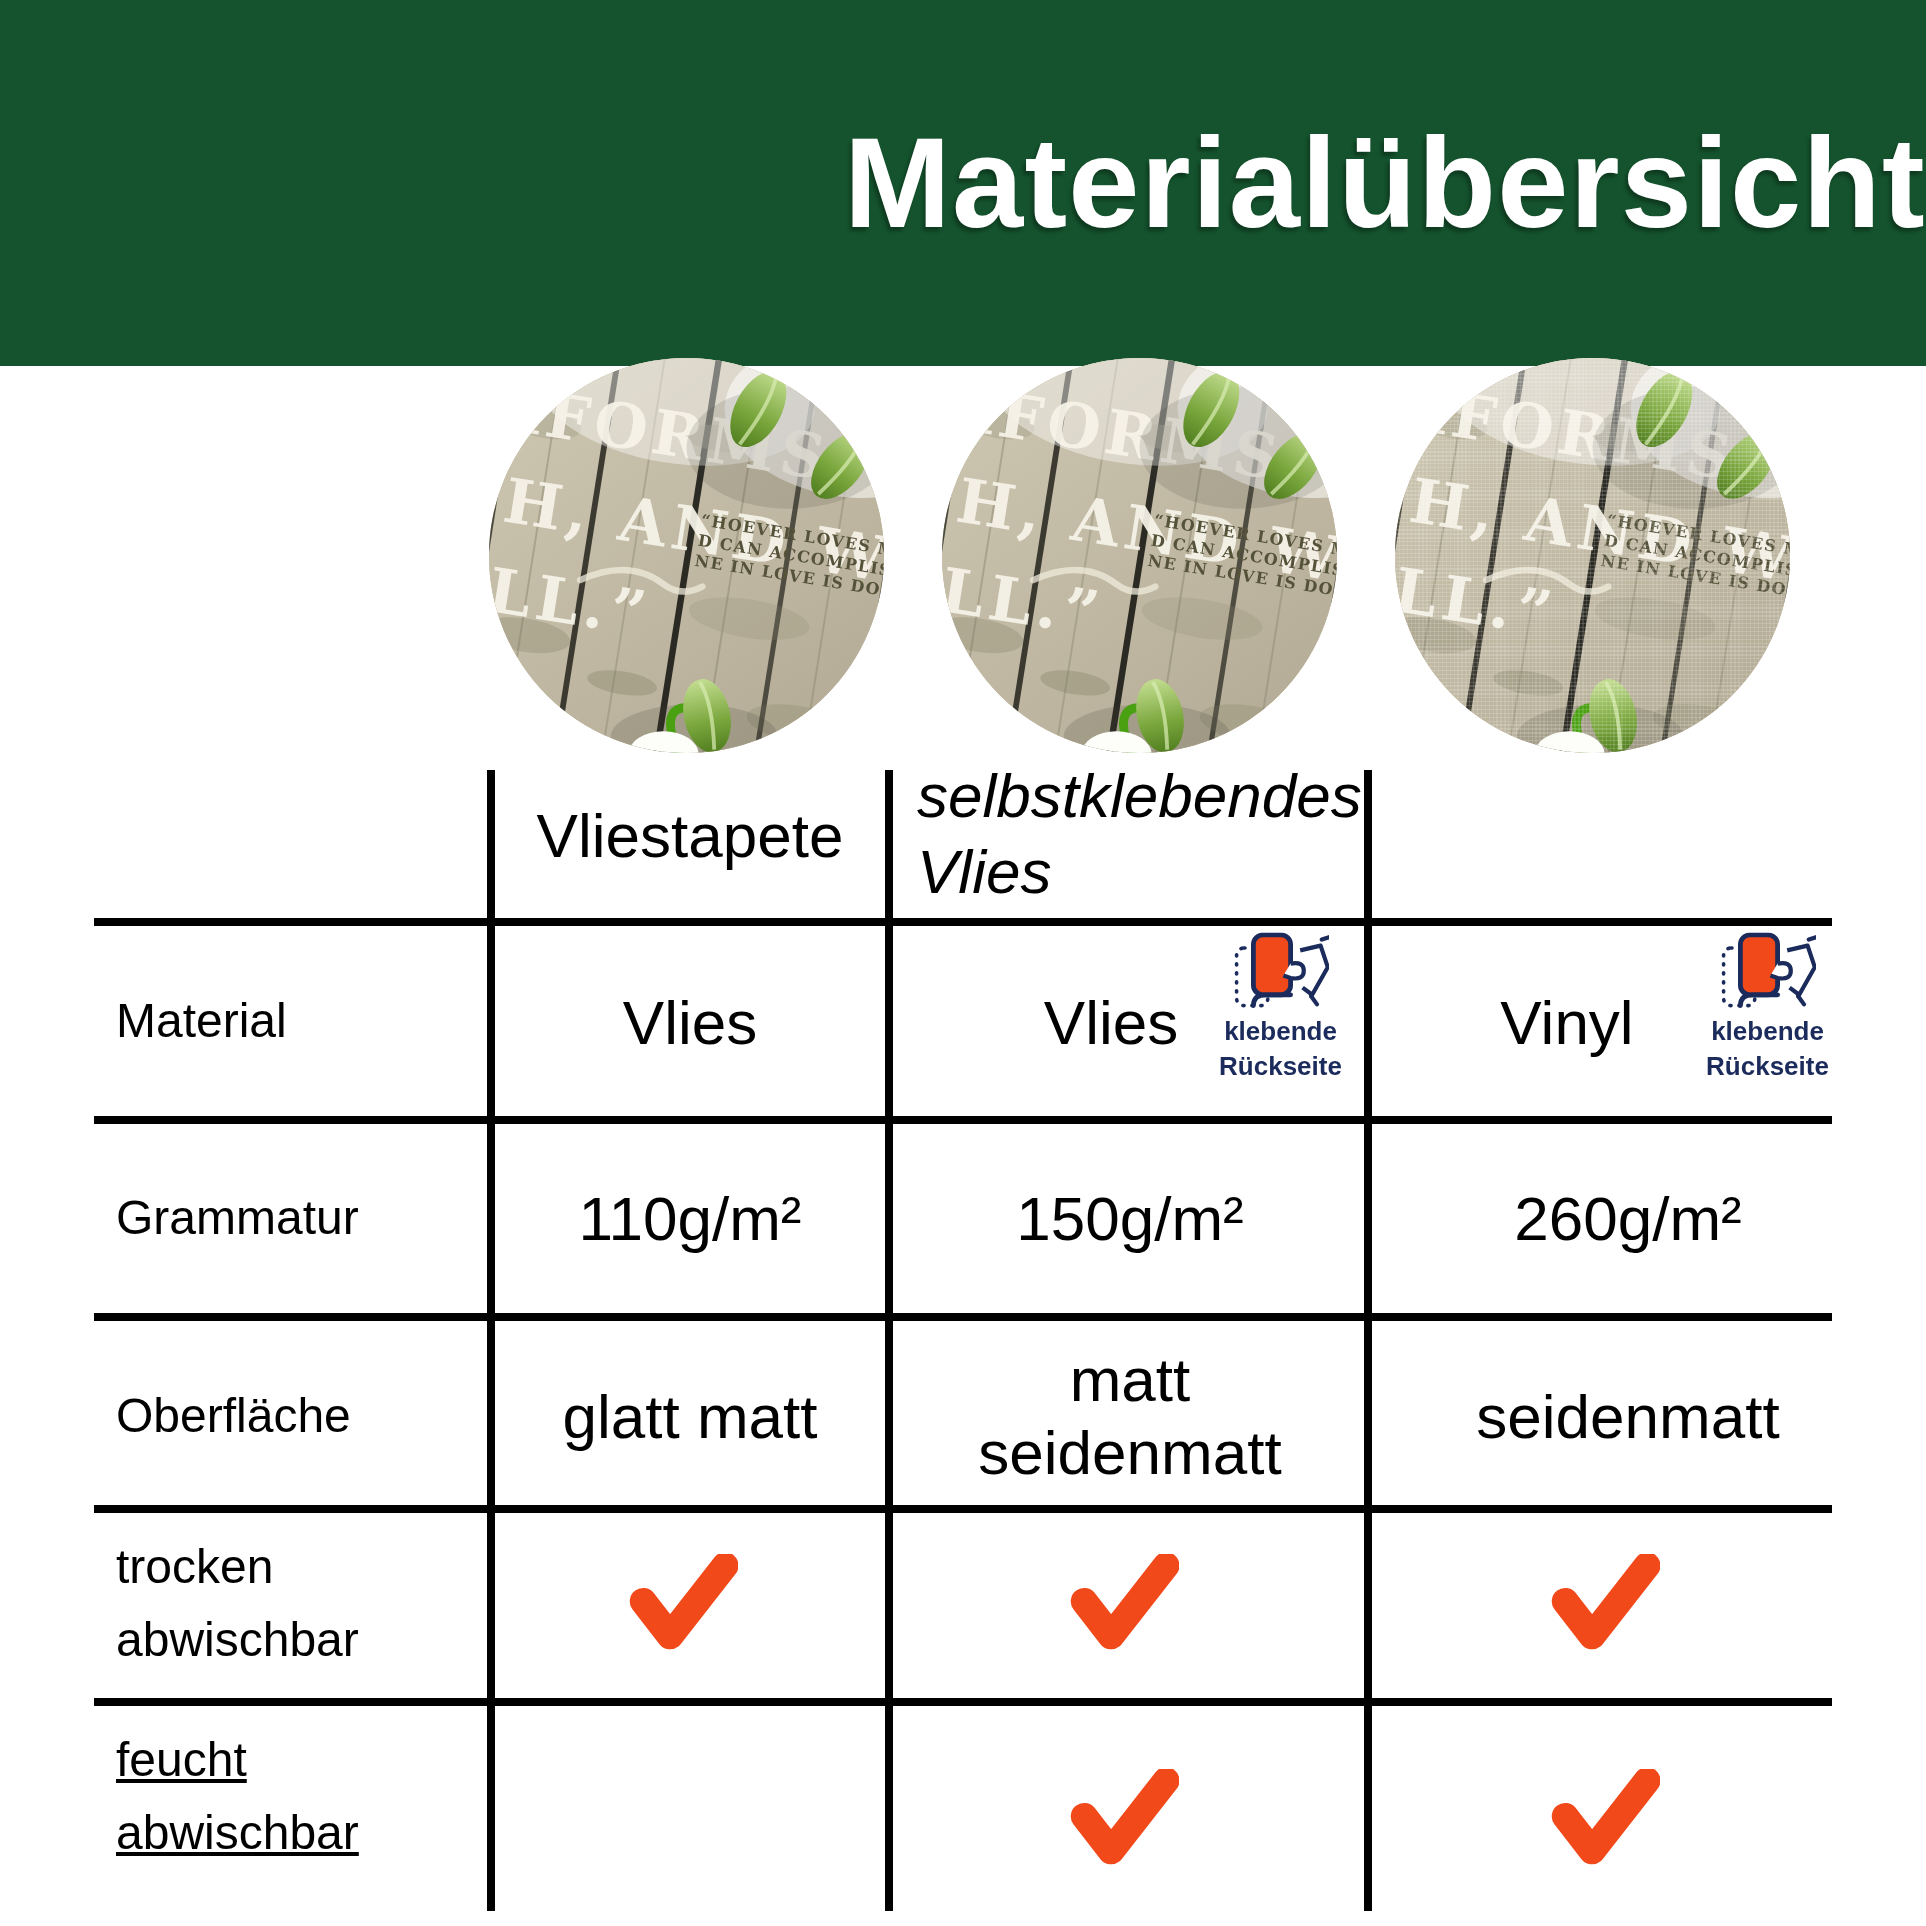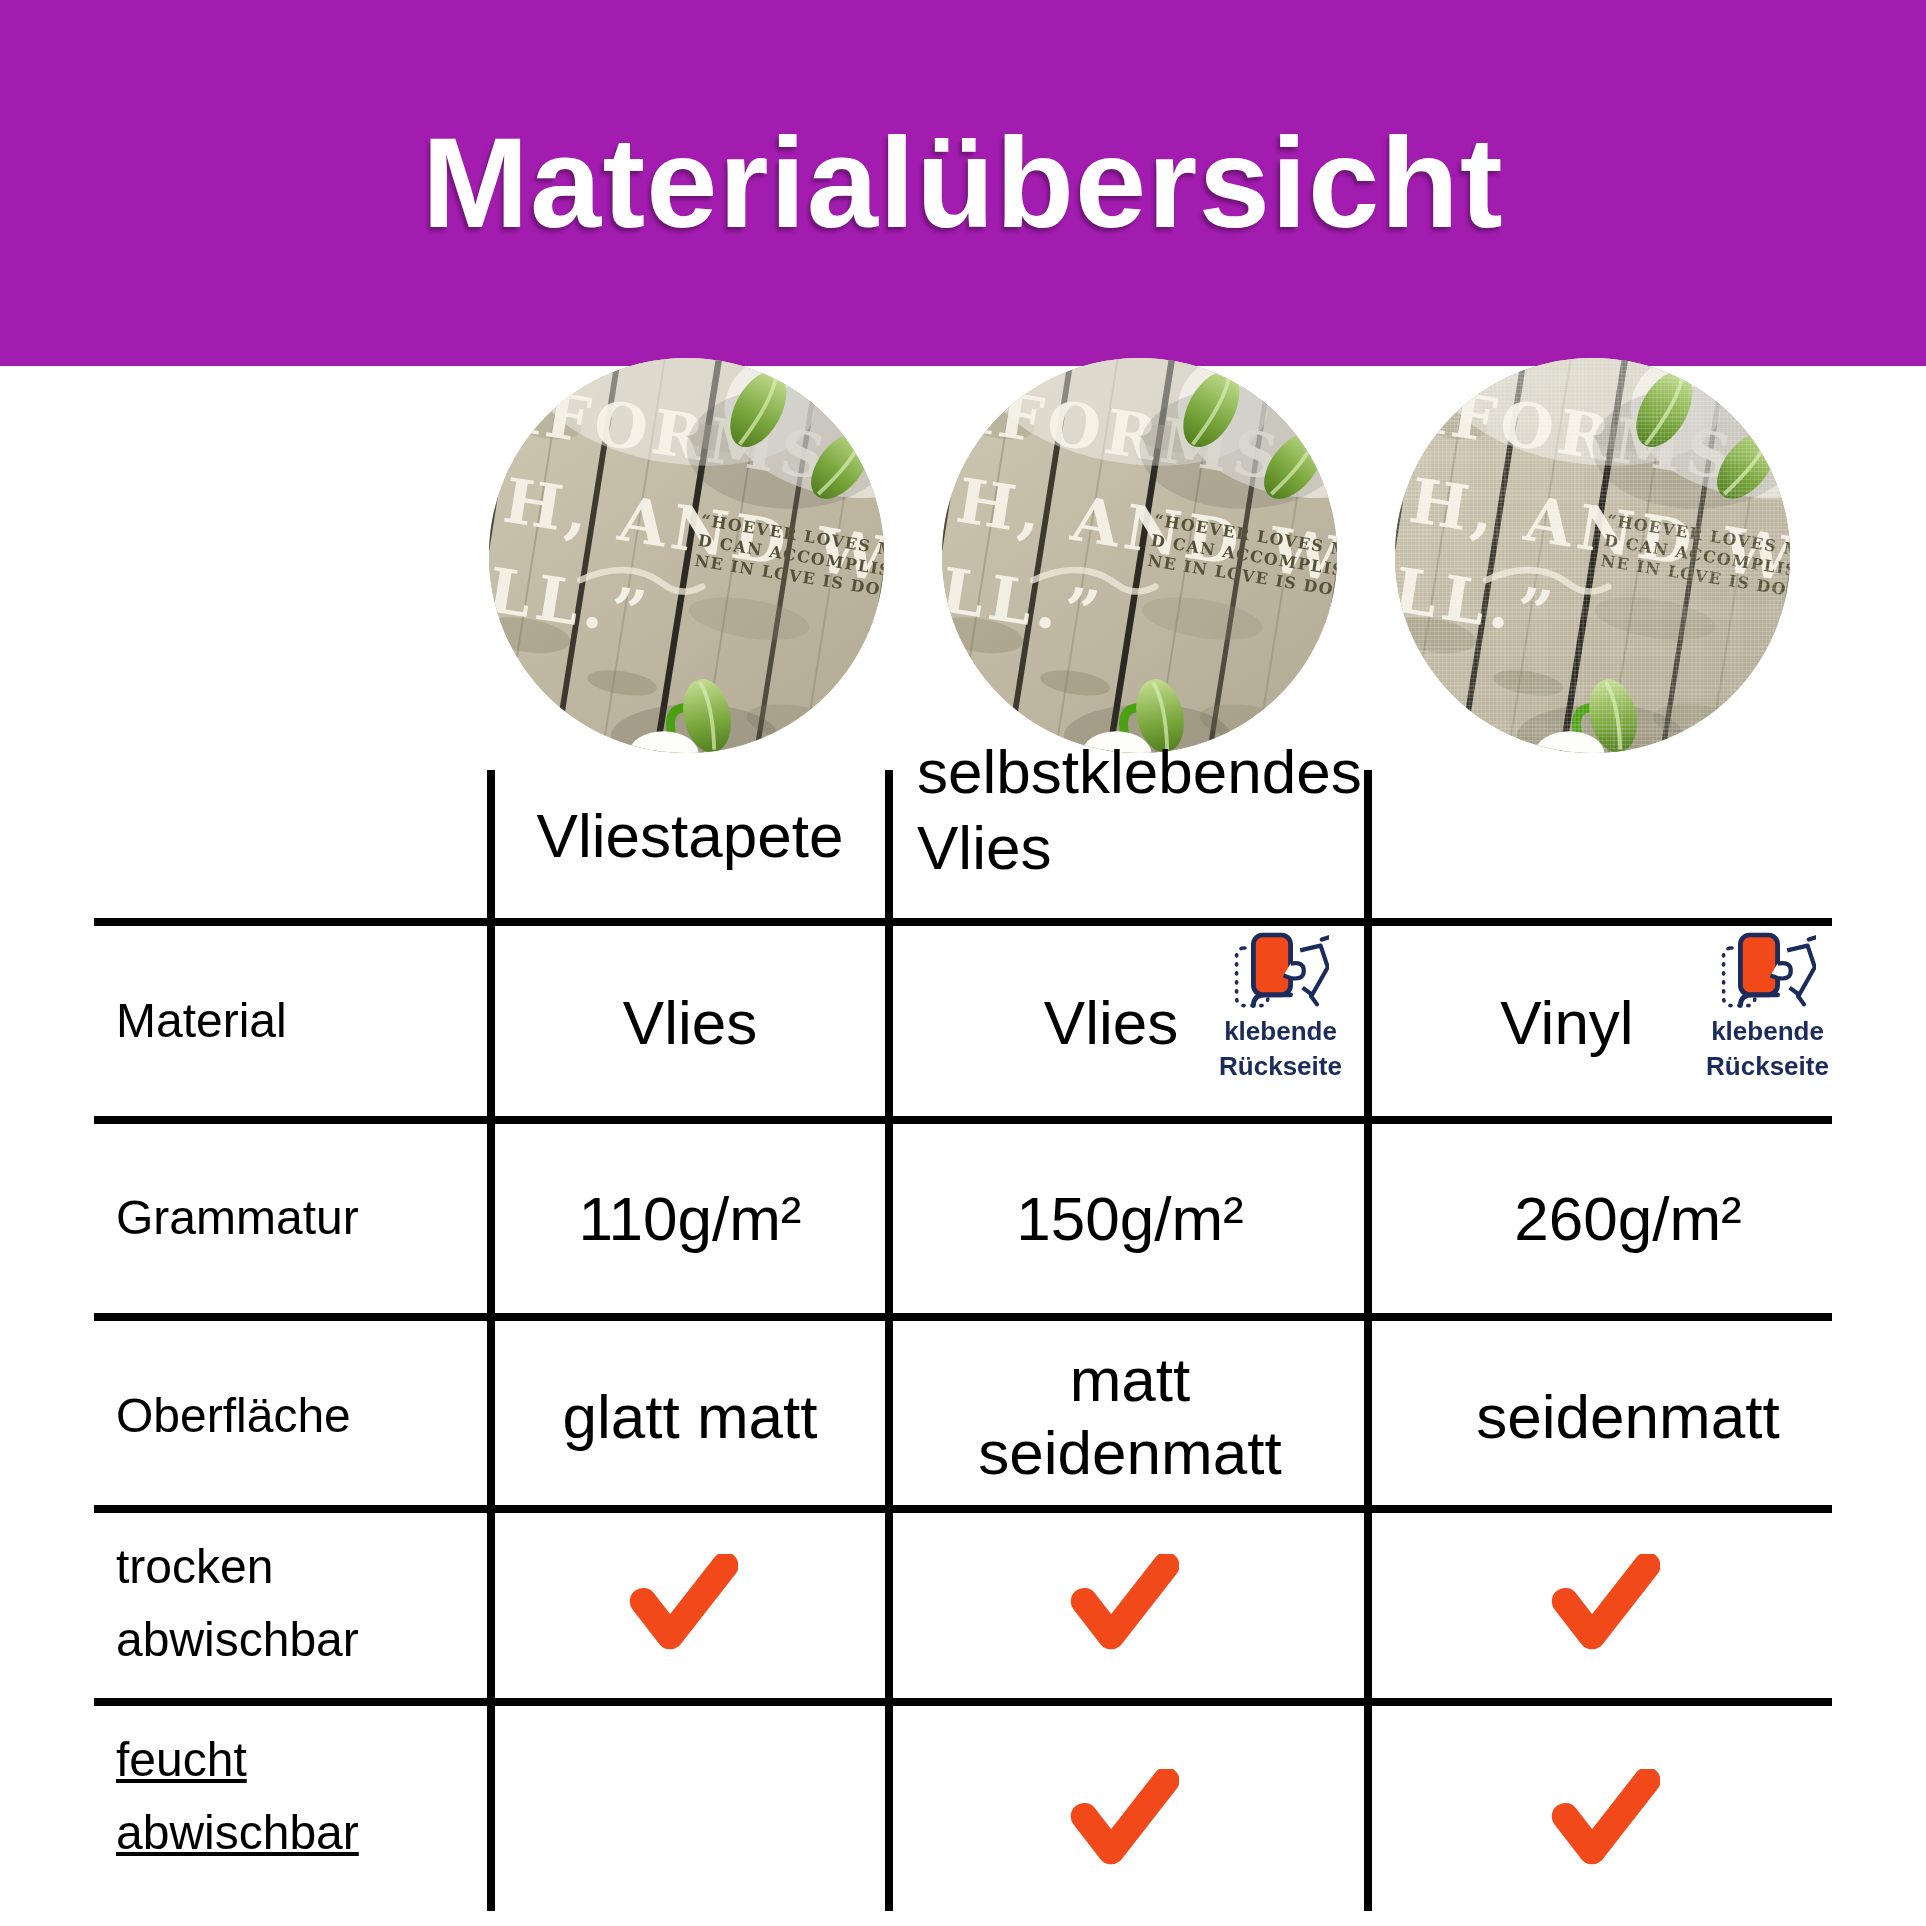--- a/index.html
+++ b/index.html
@@ -1,40 +1,40 @@
 <!DOCTYPE html>
 <html style="font-size:10.3px"><head>
 <meta charset="utf-8">
 <style>
   html,body{margin:0;padding:0;background:#fff;}
   .page{position:relative;width:1926px;height:1926px;background:#fff;overflow:hidden;
         font-family:"Liberation Sans",sans-serif;color:#000;}
   
-  .band{position:absolute;left:0;top:0;width:1926px;height:366px;background:#a21caf;
-        display:flex;align-items:center;justify-content:center;}
+  .band{position:absolute;left:0;top:0;width:1926px;height:366px;background:#14532d;
+        display:flex;align-items:center;justify-content:flex-end;}
   .title{font-weight:800;font-size:128px;line-height:1;color:#fff;letter-spacing:1.3px;
          text-shadow:-2.6px 3.9px 3.9px rgba(0,0,0,.30);margin:0;}
   
   .photo-circle{position:absolute;top:358px;width:395px;height:395px;border-radius:50%;
                 overflow:hidden;background:#cdc5ae;}
   .photo-circle svg{display:block;width:395px;height:395px;}
   .c1{left:489px;} .c2{left:942px;} .c3{left:1395px;}
   .texture-overlay{position:absolute;inset:0;border-radius:50%;pointer-events:none;
      background:
        repeating-linear-gradient(0deg, rgba(255,255,255,.16) 0 1.3px, transparent 1.3px 3.9px),
        repeating-linear-gradient(90deg, rgba(255,255,255,.12) 0 1.3px, transparent 1.3px 3.9px);}
   
   .hline{position:absolute;left:94px;width:1738px;height:8.3px;background:#000;}
   .h1{top:918px;} .h2{top:1116px;} .h3{top:1313px;} .h4{top:1505px;} .h5{top:1698px;}
   .vline{position:absolute;top:770px;height:1141px;width:7.7px;background:#000;}
   .v1{left:487px;} .v2{left:885px;} .v3{left:1364px;}
   
   .colhead{position:absolute;font-size:62px;line-height:76px;white-space:nowrap;}
   .ch1{left:494px;top:798px;width:392px;text-align:center;}
-  .ch2{left:917px;top:734px;}
+  .ch2{left:917px;top:758px;font-style:italic;}
   .ch3{left:1395px;top:758px;}
   .rowlabel{position:absolute;left:116px;font-size:48px;line-height:73px;white-space:nowrap;}
   .rl-material{top:984px;} .rl-grammatur{top:1181px;} .rl-oberflaeche{top:1379px;}
   .rl-trocken{top:1530px;} .rl-feucht{top:1723px;text-decoration:underline;}
   .cell{position:absolute;transform:translate(-50%,-50%);font-size:62px;line-height:73px;
         text-align:center;white-space:nowrap;}
   .mat1{left:690px;top:1022px;} .mat2{left:1111px;top:1022px;} .mat3{left:1567px;top:1022px;}
   .gr1{left:690px;top:1218px;} .gr2{left:1130px;top:1218px;} .gr3{left:1628px;top:1218px;}
   .ob1{left:690px;top:1416px;} .ob2{left:1130px;top:1416px;} .ob3{left:1628px;top:1416px;}
   

